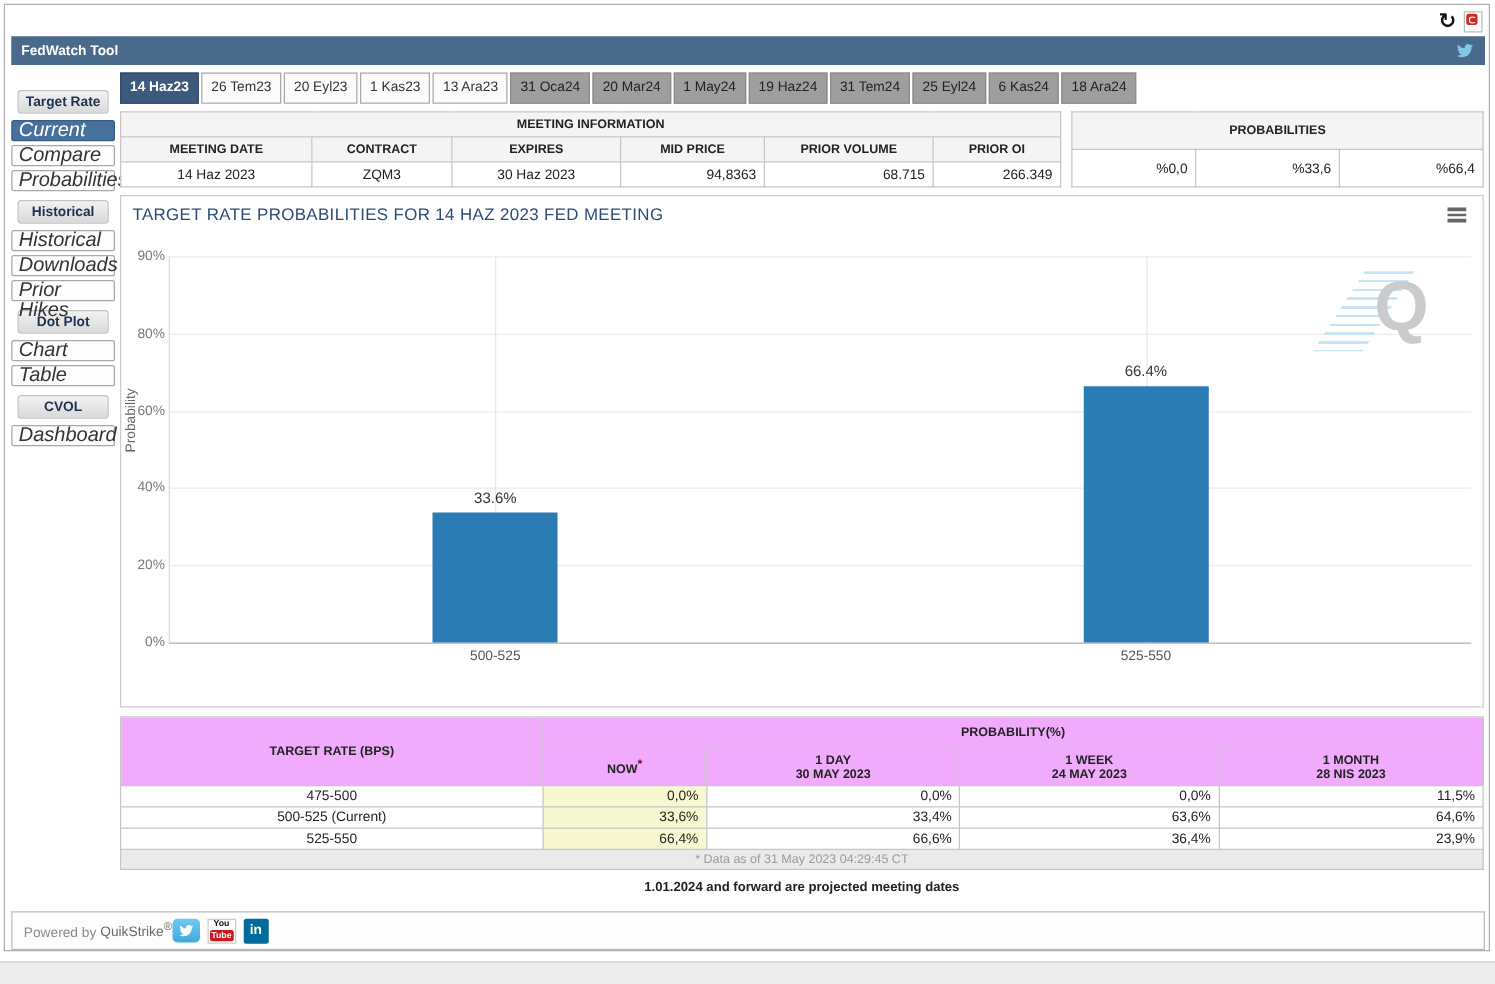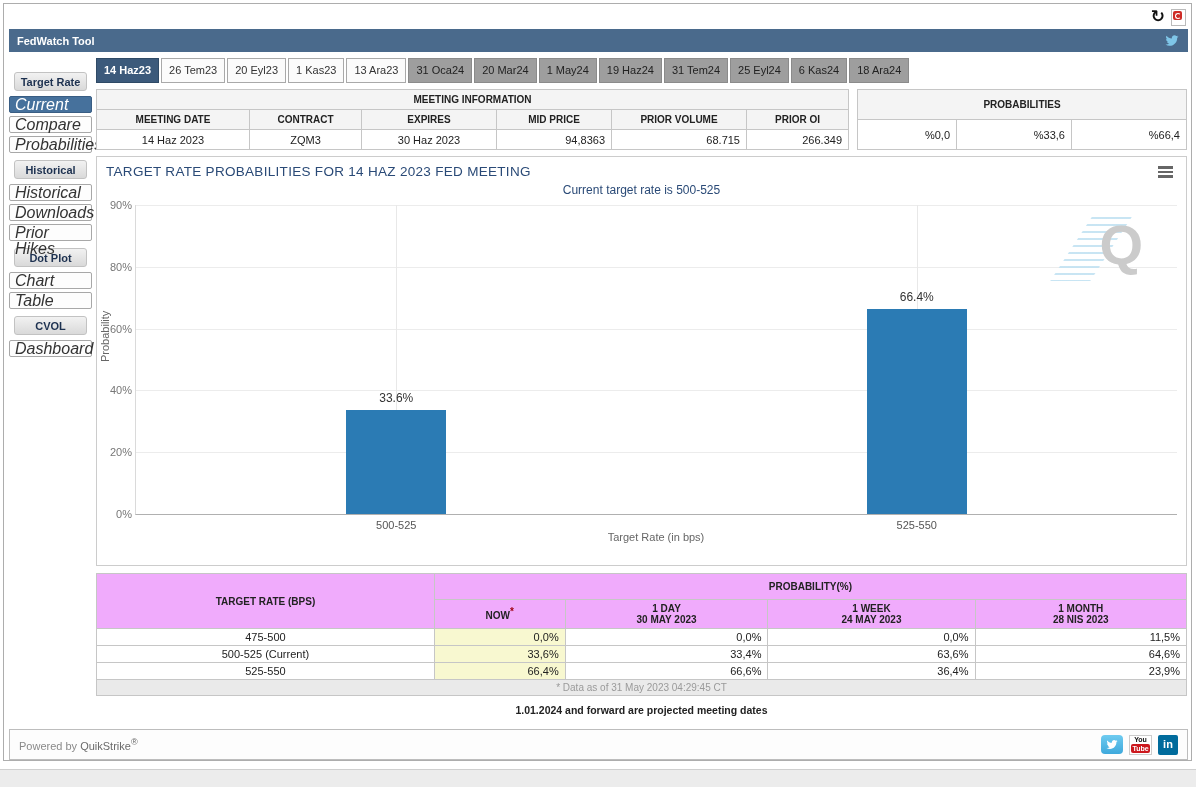--- a/index.html
+++ b/index.html
@@ -82,21 +82,21 @@
   .bottom-table .now-cell { background:#f8f8d0; }
   .bottom-table .th-group { height:26px; }
   .bottom-table .th-sub { height:28px; }
   .ast { color:#a00012; font-size:10px; vertical-align:super; }
   .footnote-row td { background:#eaeaea; text-align:center; color:#9a9a9a; font-size:10px; height:16px; }
   .col-rate{width:31%;} .col-now{width:12%;} .col-day{width:18.6%;} .col-week{width:19%;} .col-month{width:19.4%;}
   .projected-note { margin-top:8px; text-align:center; font-size:10.5px; font-weight:bold; color:#222; }
 
   
   .footer-bar { position:absolute; left:5px; top:725px; width:1179px; height:31px; border:1px solid #bdbdbd;
-    background:#fdfdfd; display:flex; align-items:center; justify-content:space-between; padding:0 9px; }
+    background:#fdfdfd; display:flex; align-items:center; padding:0 9px; }
   .powered { font-size:11px; color:#8a8a8a; }
   .powered .brand { color:#6b6b6b; cursor:pointer; }
   .social { display:flex; align-items:center; gap:6px; }
   .ic-tw { width:22px; height:19px; border-radius:4px; background:linear-gradient(#6ecbf0,#3fa9dc);
     display:flex; align-items:center; justify-content:center; cursor:pointer; }
   .ic-tw svg { width:14px; height:11px; fill:#fff; }
   .ic-yt { width:23px; height:20px; background:#fff; border:1px solid #ccc; text-align:center; cursor:pointer; }
   .ic-yt .yt-top { font-size:7px; font-weight:bold; color:#111; line-height:8px; }
   .ic-yt .yt-bot { font-size:7px; font-weight:bold; color:#fff; background:#cc181e; border-radius:2px;
     line-height:9px; margin:0 1px; }
@@ -194,21 +194,20 @@
         </table>
     </div>
 
     <div class="chart-panel">
       <span class="chart-title">TARGET RATE PROBABILITIES FOR 14 HAZ 2023 FED MEETING</span>
       <span class="menu-icon">
           <div></div>
           <div></div>
           <div></div>
         </span>
-      <div class="chart-subtitle">Current target rate is 500-525</div>
       <span class="y-axis-title">Probability</span>
       <div class="plot" id="plot">
         <div class="watermark">
           <div class="wm-hatch"></div>
           <span class="wm-letter">Q</span>
         </div>
       <div class="ytick" style="top: 100%;">0%</div>
           <div class="gridline" style="top: 80%;"></div>
           <div class="ytick" style="top: 80%;">20%</div>
           <div class="gridline" style="top: 60%;"></div>
@@ -221,21 +220,20 @@
           <div class="ytick" style="top: 0%;">90%</div>
           <div class="vgrid" style="left: 25%;"></div>
           <div class="bar" style="left: calc(25% - 50px); height: 33.6%; background: rgb(43, 123, 180);"></div>
           <div class="bar-label" style="left: 25%; bottom: calc(33.6% + 5px);">33.6%</div>
           <div class="cat-label" style="left: 25%;">500-525</div>
           <div class="vgrid" style="left: 75%;"></div>
           <div class="bar" style="left: calc(75% - 50px); height: 66.4%; background: rgb(43, 123, 180);"></div>
           <div class="bar-label" style="left: 75%; bottom: calc(66.4% + 5px);">66.4%</div>
           <div class="cat-label" style="left: 75%;">525-550</div>
         </div>
-      <div class="x-axis-title">Target Rate (in bps)</div>
     </div>
 
     <table class="bottom-table">
       <colgroup>
           <col class="col-rate">
           <col class="col-now">
           <col class="col-day">
           <col class="col-week">
           <col class="col-month">
         </colgroup>

